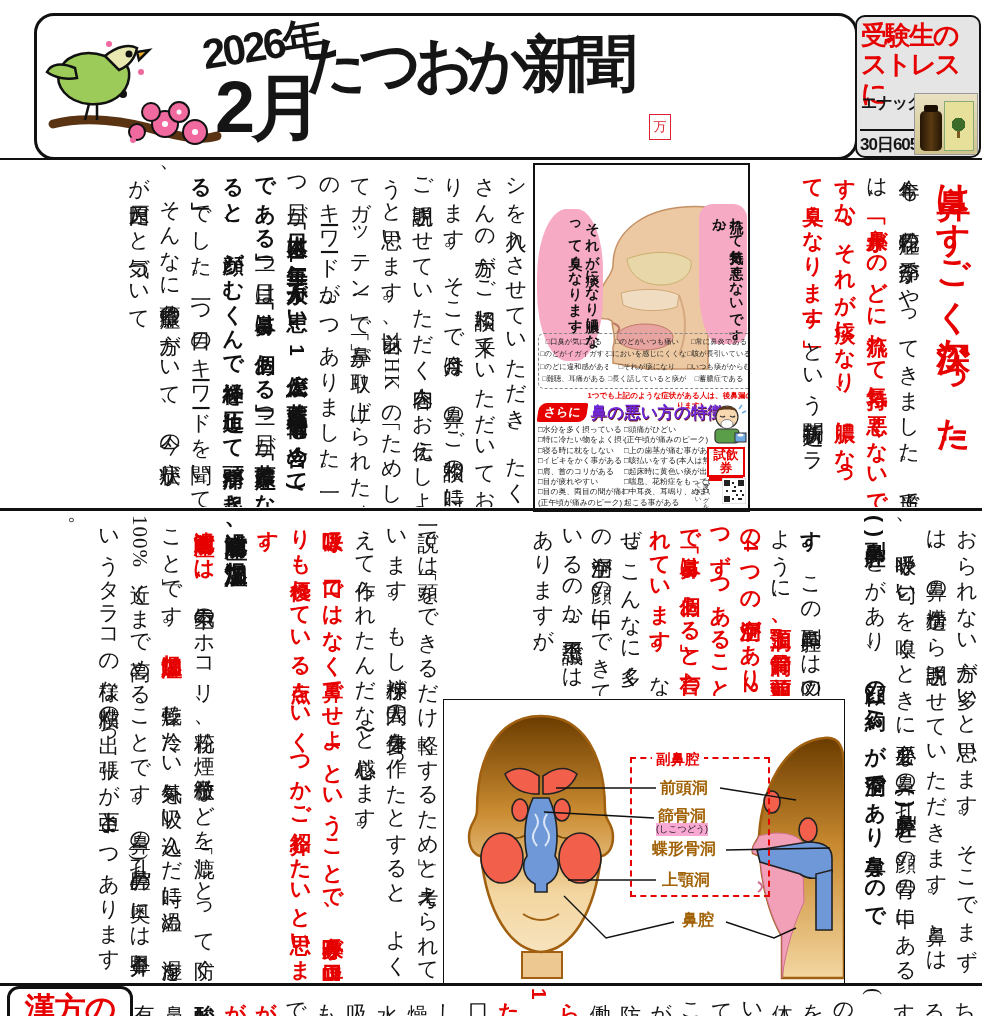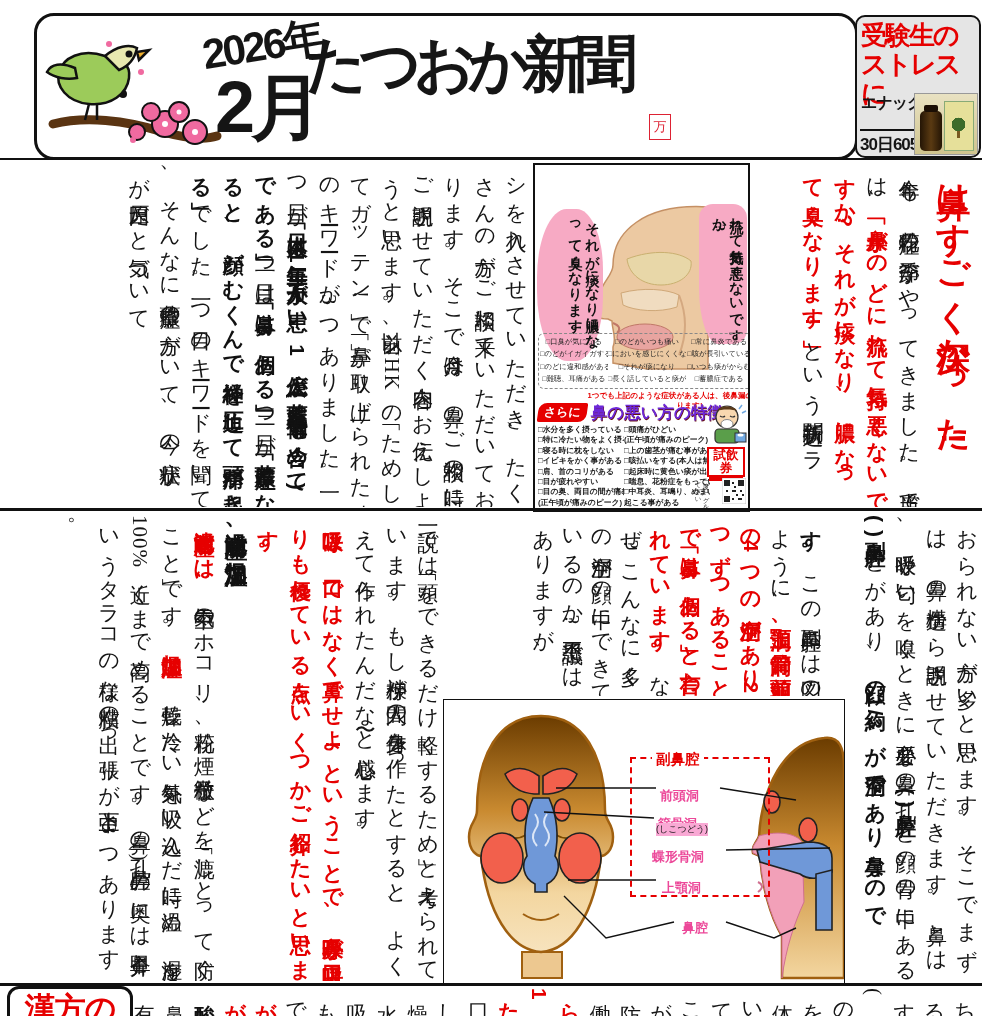--- a/index.html
+++ b/index.html
@@ -68,36 +68,36 @@
              border-radius:6px;display:grid;grid-template-columns:32% 37% 31%;padding:2px 1px;box-sizing:border-box;text-align:center;}
   .chk-col div{font-size:7.3px;line-height:12.3px;white-space:nowrap;overflow:hidden;color:#222;}
   #flyer-note{position:absolute;left:4px;top:226px;width:205px;color:#e60000;font-weight:bold;
               font-size:7.6px;text-align:center;margin-left:48px;}
   #feat-banner{position:absolute;left:3px;top:237px;height:21px;display:flex;align-items:center;}
   #feat-badge{background:#e60000;color:#fff;font-weight:900;font-size:12px;padding:1px 6px;
               border-radius:8px 2px 8px 2px;transform:skewX(-8deg);}
   #feat-title{color:#6d28d9;font-weight:700;font-size:16.5px;letter-spacing:0;margin-left:4px;white-space:nowrap;
               text-shadow:0.5px 0.5px 0 #611;}
   #features{position:absolute;left:3px;top:260px;width:172px;display:grid;grid-template-columns:50% 50%;}
-  #features div{font-size:7.8px;line-height:10.4px;white-space:nowrap;overflow:hidden;color:#1a1a1a;font-weight:bold;}
+  #features div{font-size:7.8px;line-height:10.4px;white-space:nowrap;overflow:hidden;color:#1a1a1a;}
   #flyer-man{position:absolute;right:1px;top:238px;}
   #coupon{position:absolute;right:3px;top:282px;width:34px;height:26px;border:2px solid #e60000;
           color:#e60000;font-weight:900;font-size:12.5px;line-height:13px;text-align:center;background:#fff;}
   #coupon .bar{display:block;height:5px;background:#e60000;margin-top:1px;color:#fff;font-size:4px;line-height:5px;overflow:hidden;}
   #flyer-qr{position:absolute;right:2px;top:313px;}
   #flyer-blog{position:absolute;right:38px;top:312px;writing-mode:vertical-rl;font-size:6.5px;color:#333;
               letter-spacing:0;line-height:8px;height:30px;}
   
   #diagram{position:absolute;left:443px;top:699px;width:388px;height:284px;border:1.5px solid #111;
            background:#fff;overflow:hidden;font-family:"Liberation Sans","DejaVu Sans",sans-serif;padding-left:12px;}
   #diag-front{position:absolute;left:6px;top:4px;}
   #diag-side{position:absolute;right:0;top:4px;}
   #diag-lines{position:absolute;left:0;top:0;}
-  .diag-label{position:absolute;font-size:13px;font-weight:bold;color:#ec4899;background:#fff;
-              white-space:nowrap;line-height:15px;margin-top:8px;}
+  .diag-label{position:absolute;font-size:16px;font-weight:bold;color:#a16207;background:#fff;
+              white-space:nowrap;line-height:15px;}
   #lbl-fukubikuu{position:absolute;left:208px;top:50px;color:#e60000;font-weight:900;font-size:14.5px;
               background:#fff;padding:0 4px;white-space:nowrap;}
   #diag-dashed{position:absolute;left:186px;top:57px;width:136px;height:136px;border:2.5px dashed #e60000;}
   .sub-label{position:absolute;font-size:9px;color:#111;background:#f9a8d4;white-space:nowrap;}
   
   #bottom-partials{position:absolute;left:120px;top:988px;width:860px;height:28px;writing-mode:vertical-rl;
                    font-size:21px;line-height:30.4px;overflow:hidden;}
   #kanpo-box{position:absolute;left:7px;top:986px;width:120px;height:44px;border:3px solid #111;
              border-radius:12px;background:#fff;color:#e60000;font-weight:900;font-size:31px;
              font-family:"Liberation Sans","DejaVu Sans",sans-serif;text-align:center;line-height:40px;letter-spacing:-1px;}

